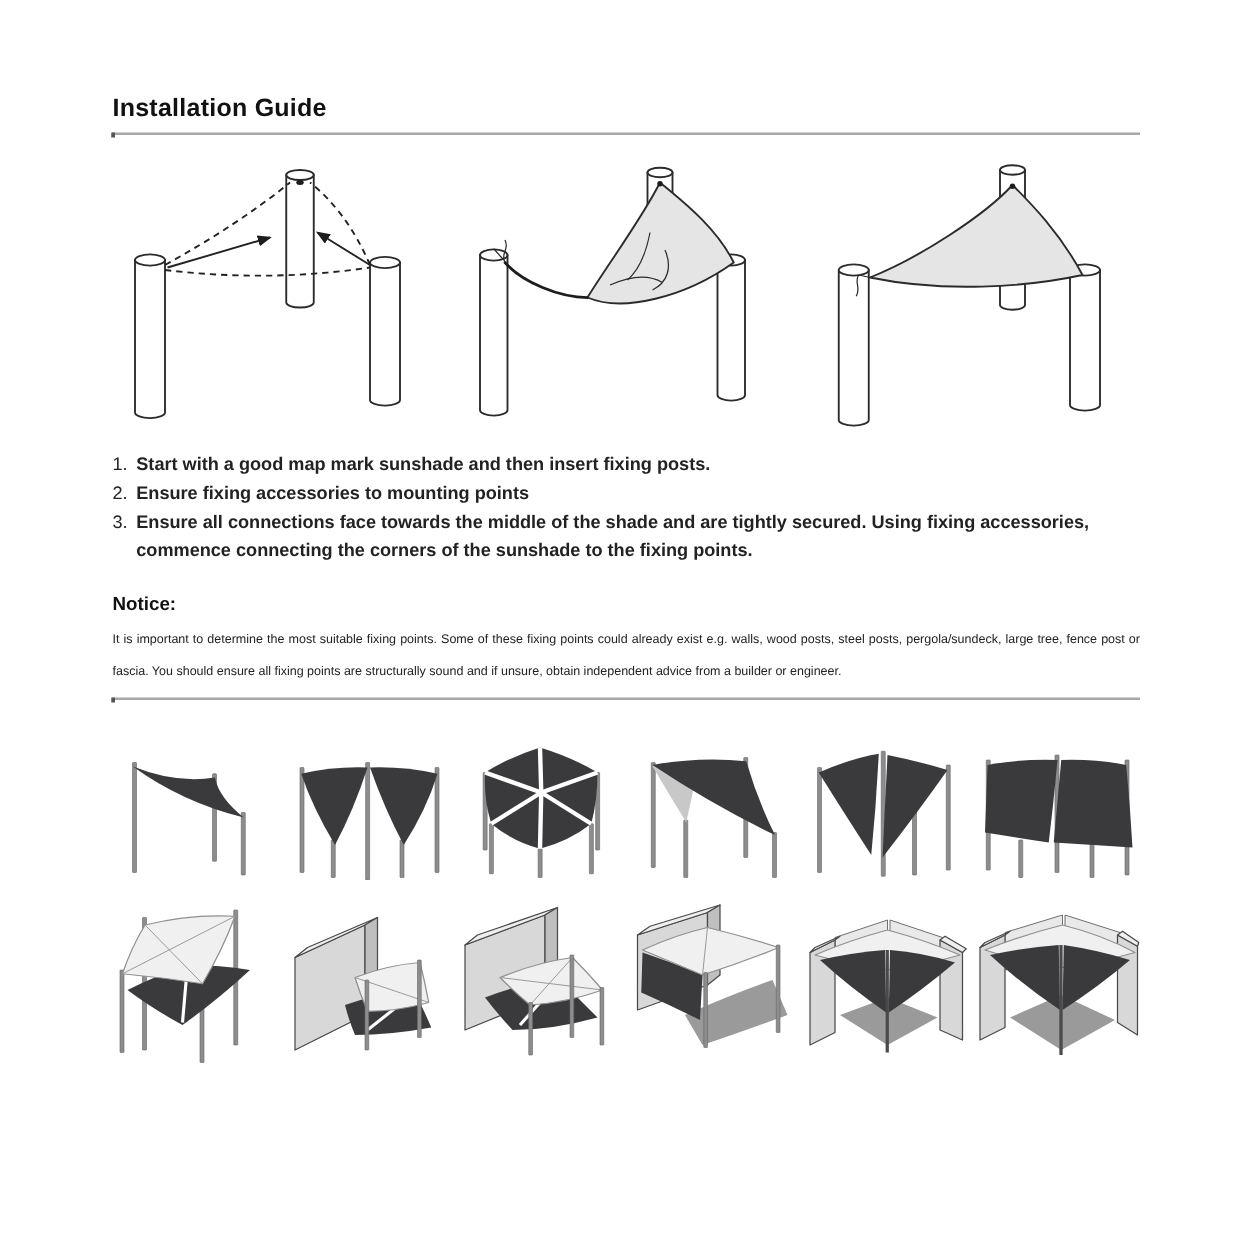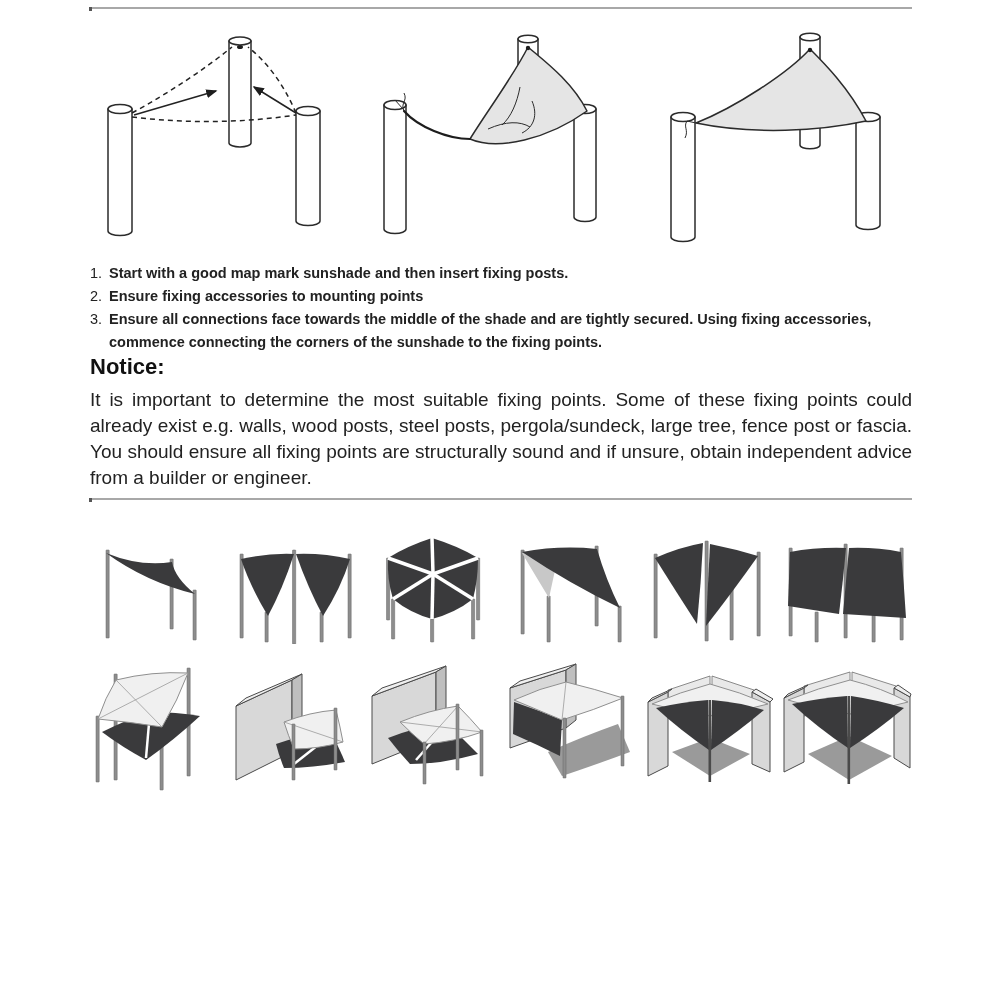--- a/index.html
+++ b/index.html
@@ -14,22 +14,22 @@
   h1.sec-title{font-size:20px;font-weight:bold;letter-spacing:.2px;color:#111;}
   .title-install{padding-top:76px;}
   .title-diy{padding-top:56px;}
   .rule{position:relative;height:2px;background:var(--divider);margin-top:7px;}
   .rule::before{content:"";position:absolute;left:-1px;top:0;width:3px;height:4px;background:#555;}
   .diagram-row{margin-top:16px;display:flex;justify-content:space-between;align-items:flex-start;}
   .steps{margin-top:12px;}
   .step{display:flex;font-size:14.5px;line-height:23px;color:#222;}
   .step .num{width:19px;flex:0 0 19px;}
   .step .txt{flex:1;font-weight:bold;}
-  .notice-title{font-size:22px;font-weight:bold;color:#111;}
-  .notice-body{margin-top:7px;font-size:19px;line-height:26px;color:#222;text-align:justify;}
+  .notice-title{margin-top:22px;font-size:15px;font-weight:bold;color:#111;}
+  .notice-body{margin-top:7px;font-size:10px;line-height:26px;color:#222;text-align:justify;}
   .ideas-row{display:flex;justify-content:space-between;align-items:flex-end;}
   .ideas-row.r1{margin-top:26px;}
   .ideas-row.r2{margin-top:14px;}
   
   .lineart{fill:#fff;stroke:#2b2b2b;stroke-width:1.5;stroke-linejoin:round;}
   .dash{fill:none;stroke:#222;stroke-width:1.5;stroke-dasharray:5 4;}
   .solid{fill:none;stroke:#222;stroke-width:1.5;}
   .sailg{fill:#e5e5e5;stroke:#2b2b2b;stroke-width:1.5;stroke-linejoin:round;}
   .wr{fill:none;stroke:#2b2b2b;stroke-width:1;}
   .rope{fill:none;stroke:#1d1d1d;stroke-width:2.2;stroke-linecap:round;}
@@ -46,20 +46,21 @@
   .slit{stroke:#fff;stroke-width:2.5;fill:none;}
   .fold{stroke:#9a9a9a;stroke-width:.8;fill:none;}
   .cpost{fill:#4a4a4a;}
 </style>
 </head>
 <body>
 
 <div class="page">
   <div class="content">
 
+    <h1 class="sec-title title-install">Installation Guide</h1>
     <div class="rule"></div>
 
     <div class="diagram-row">
 
       <svg width="262" height="225" viewBox="0 0 262 225">
         <defs>
           <marker id="ah" markerWidth="9" markerHeight="8" refX="6.5" refY="3" orient="auto">
             <path d="M0,0 L7.5,3 L0,6 Z" fill="#1d1d1d"></path>
           </marker>
         </defs>

